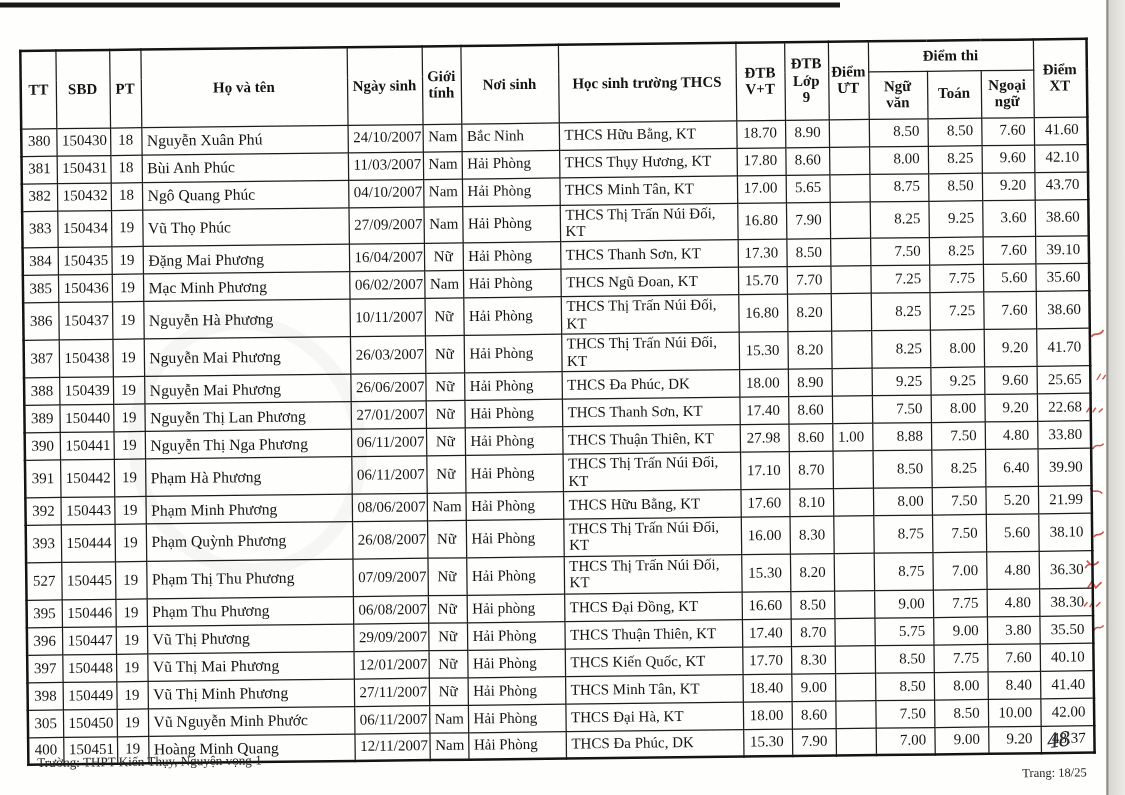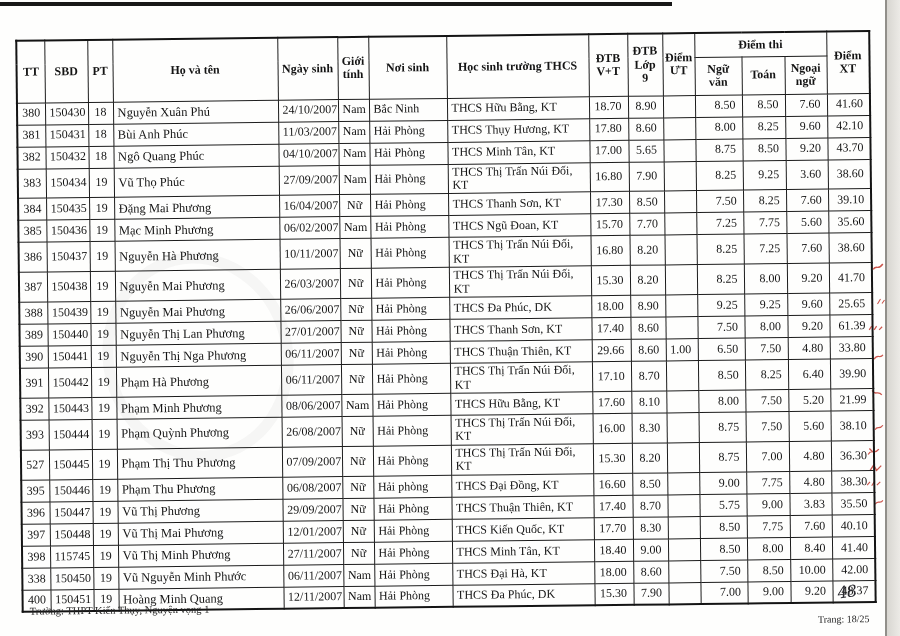--- a/index.html
+++ b/index.html
@@ -306,35 +306,35 @@
           <td class="c-right">27/01/2007</td>
           <td class="c-center">Nữ</td>
           <td class="c-left">Hải Phòng</td>
           <td class="c-left">THCS Thanh Sơn, KT</td>
           <td class="c-right">17.40</td>
           <td class="c-right">8.60</td>
           <td class="c-right"></td>
           <td class="c-right">7.50</td>
           <td class="c-right">8.00</td>
           <td class="c-right">9.20</td>
-          <td class="c-right">61.39</td>
+          <td class="c-right">22.68</td>
         </tr>
         <tr class="single">
           <td class="c-center">390</td>
           <td class="c-center">150441</td>
           <td class="c-center">19</td>
           <td class="c-left c-name">Nguyễn Thị Nga Phương</td>
           <td class="c-right">06/11/2007</td>
           <td class="c-center">Nữ</td>
           <td class="c-left">Hải Phòng</td>
           <td class="c-left">THCS Thuận Thiên, KT</td>
-          <td class="c-right">29.66</td>
+          <td class="c-right">27.98</td>
           <td class="c-right">8.60</td>
           <td class="c-right">1.00</td>
-          <td class="c-right">6.50</td>
+          <td class="c-right">8.88</td>
           <td class="c-right">7.50</td>
           <td class="c-right">4.80</td>
           <td class="c-right">33.80</td>
         </tr>
         <tr class="double">
           <td class="c-center">391</td>
           <td class="c-center">150442</td>
           <td class="c-center">19</td>
           <td class="c-left c-name">Phạm Hà Phương</td>
           <td class="c-right">06/11/2007</td>
@@ -424,21 +424,21 @@
           <td class="c-left c-name">Vũ Thị Phương</td>
           <td class="c-right">29/09/2007</td>
           <td class="c-center">Nữ</td>
           <td class="c-left">Hải Phòng</td>
           <td class="c-left">THCS Thuận Thiên, KT</td>
           <td class="c-right">17.40</td>
           <td class="c-right">8.70</td>
           <td class="c-right"></td>
           <td class="c-right">5.75</td>
           <td class="c-right">9.00</td>
-          <td class="c-right">3.83</td>
+          <td class="c-right">3.80</td>
           <td class="c-right">35.50</td>
         </tr>
         <tr class="single">
           <td class="c-center">397</td>
           <td class="c-center">150448</td>
           <td class="c-center">19</td>
           <td class="c-left c-name">Vũ Thị Mai Phương</td>
           <td class="c-right">12/01/2007</td>
           <td class="c-center">Nữ</td>
           <td class="c-left">Hải Phòng</td>
@@ -446,37 +446,37 @@
           <td class="c-right">17.70</td>
           <td class="c-right">8.30</td>
           <td class="c-right"></td>
           <td class="c-right">8.50</td>
           <td class="c-right">7.75</td>
           <td class="c-right">7.60</td>
           <td class="c-right">40.10</td>
         </tr>
         <tr class="single">
           <td class="c-center">398</td>
-          <td class="c-center">115745</td>
+          <td class="c-center">150449</td>
           <td class="c-center">19</td>
           <td class="c-left c-name">Vũ Thị Minh Phương</td>
           <td class="c-right">27/11/2007</td>
           <td class="c-center">Nữ</td>
           <td class="c-left">Hải Phòng</td>
           <td class="c-left">THCS Minh Tân, KT</td>
           <td class="c-right">18.40</td>
           <td class="c-right">9.00</td>
           <td class="c-right"></td>
           <td class="c-right">8.50</td>
           <td class="c-right">8.00</td>
           <td class="c-right">8.40</td>
           <td class="c-right">41.40</td>
         </tr>
         <tr class="single">
-          <td class="c-center">338</td>
+          <td class="c-center">305</td>
           <td class="c-center">150450</td>
           <td class="c-center">19</td>
           <td class="c-left c-name">Vũ Nguyễn Minh Phước</td>
           <td class="c-right">06/11/2007</td>
           <td class="c-center">Nam</td>
           <td class="c-left">Hải Phòng</td>
           <td class="c-left">THCS Đại Hà, KT</td>
           <td class="c-right">18.00</td>
           <td class="c-right">8.60</td>
           <td class="c-right"></td>

